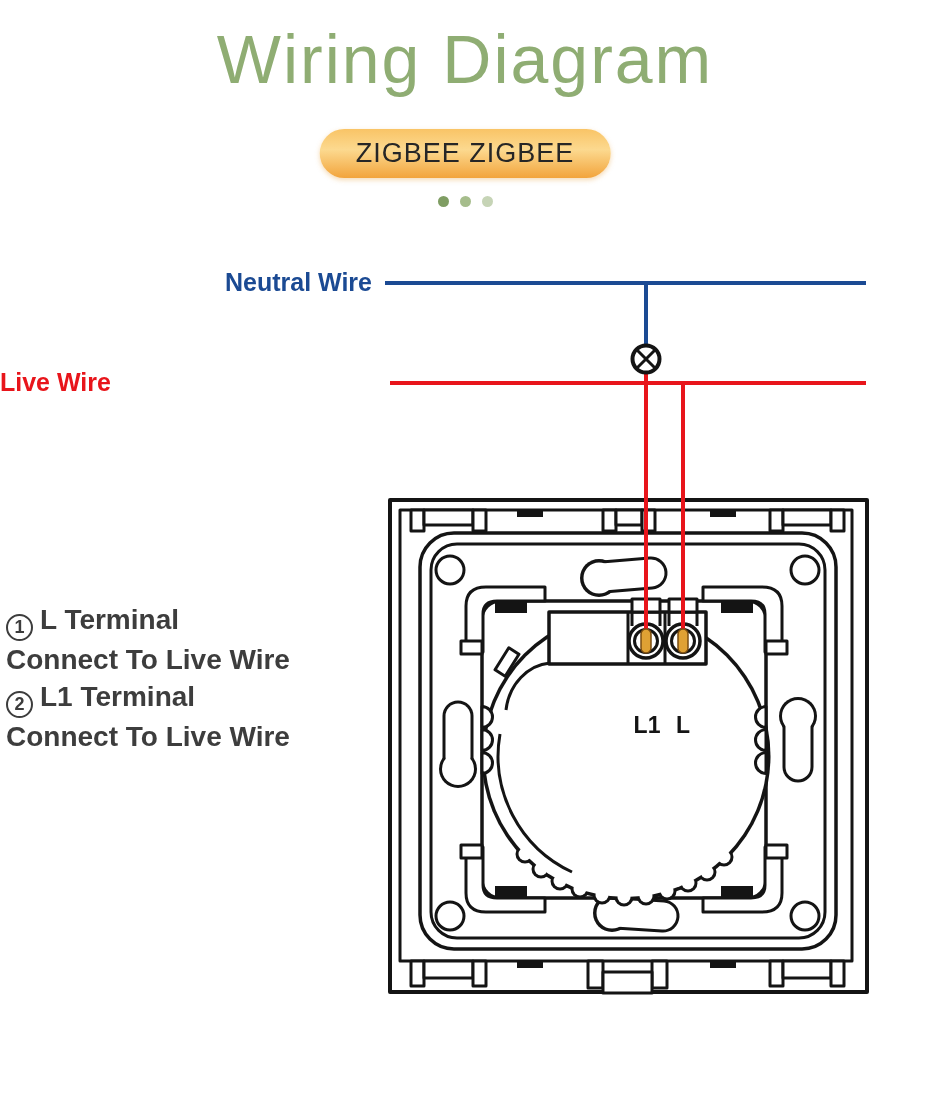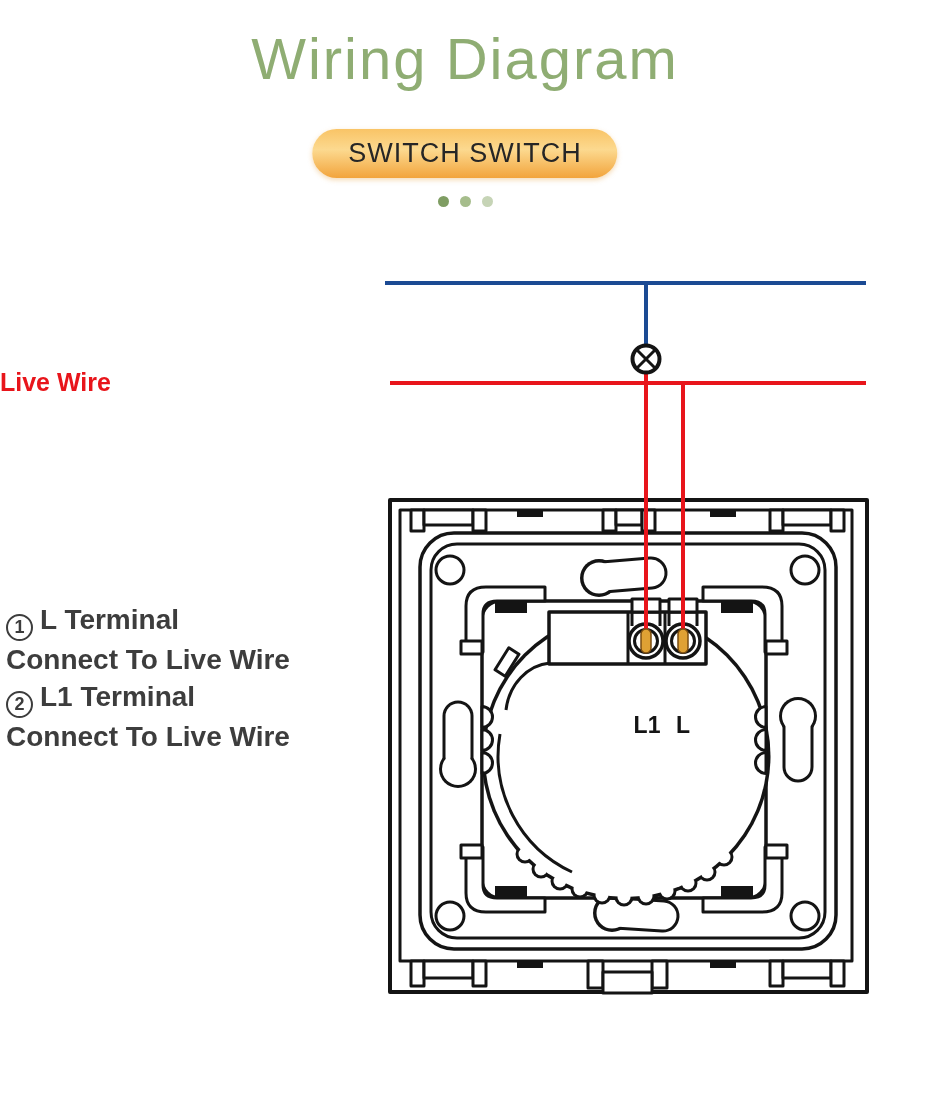--- a/index.html
+++ b/index.html
@@ -2,21 +2,21 @@
 <html style="--title-green: #8fad73; --badge-top: #f9c466; --badge-mid: #fcd98f; --badge-bottom: #f2a43c; --badge-text: #262626; --wire-blue: #1b4a93; --wire-red: #e8151b; --note-text: #3d3d3d; --ink: #141414; --screw-gold: #dfa134; --dot-1: #7f9d63; --dot-2: #a6bd8c; --dot-3: #c6d4b6;"><head>
 <meta charset="utf-8">
 <style>
   html,body{margin:0;padding:0;background:#fff;}
   .canvas{
     position:relative;width:930px;height:1119px;background:#fff;overflow:hidden;
     font-family:"Liberation Sans",sans-serif;
   }
   .page-title{
     position:absolute;top:26px;left:0;width:100%;text-align:center;
-    font-size:58px;line-height:66px;font-weight:400;letter-spacing:2px;
+    font-size:68px;line-height:66px;font-weight:400;letter-spacing:2px;
     color:var(--title-green);
   }
   .badge{
     position:absolute;top:129px;left:50%;transform:translateX(-50%);
     height:49px;border-radius:25px;padding:0 36px;
     display:flex;align-items:center;justify-content:center;
     background:linear-gradient(180deg,var(--badge-top) 0%,var(--badge-mid) 42%,var(--badge-bottom) 100%);
     box-shadow:0 2px 5px rgba(226,148,40,.35);
     font-size:27px;letter-spacing:1px;color:var(--badge-text);white-space:nowrap;
   }
@@ -60,29 +60,30 @@
   .gold{fill:var(--screw-gold);stroke:#7a4c10;stroke-width:1.5;}
 </style>
 </head>
 <body>
 
 <div class="canvas">
 
   <div class="page-title">Wiring Diagram</div>
 
   <div class="badge">
-    <span>SWITCH SWITCH</span>
+    <span>ZIGBEE ZIGBEE</span>
   </div>
 
   <div class="dots">
     <span class="dot"></span>
     <span class="dot"></span>
     <span class="dot"></span>
   </div>
 
+  <div class="wire-label neutral-label">Neutral Wire</div>
   <div class="wire-label live-label">Live Wire</div>
 
   <div class="note note-1">
     <span class="circled-num">1</span><span>L Terminal</span><br>
     <span>Connect To Live Wire</span>
   </div>
   <div class="note note-2">
     <span class="circled-num">2</span><span>L1 Terminal</span><br>
     <span>Connect To Live Wire</span>
   </div>

